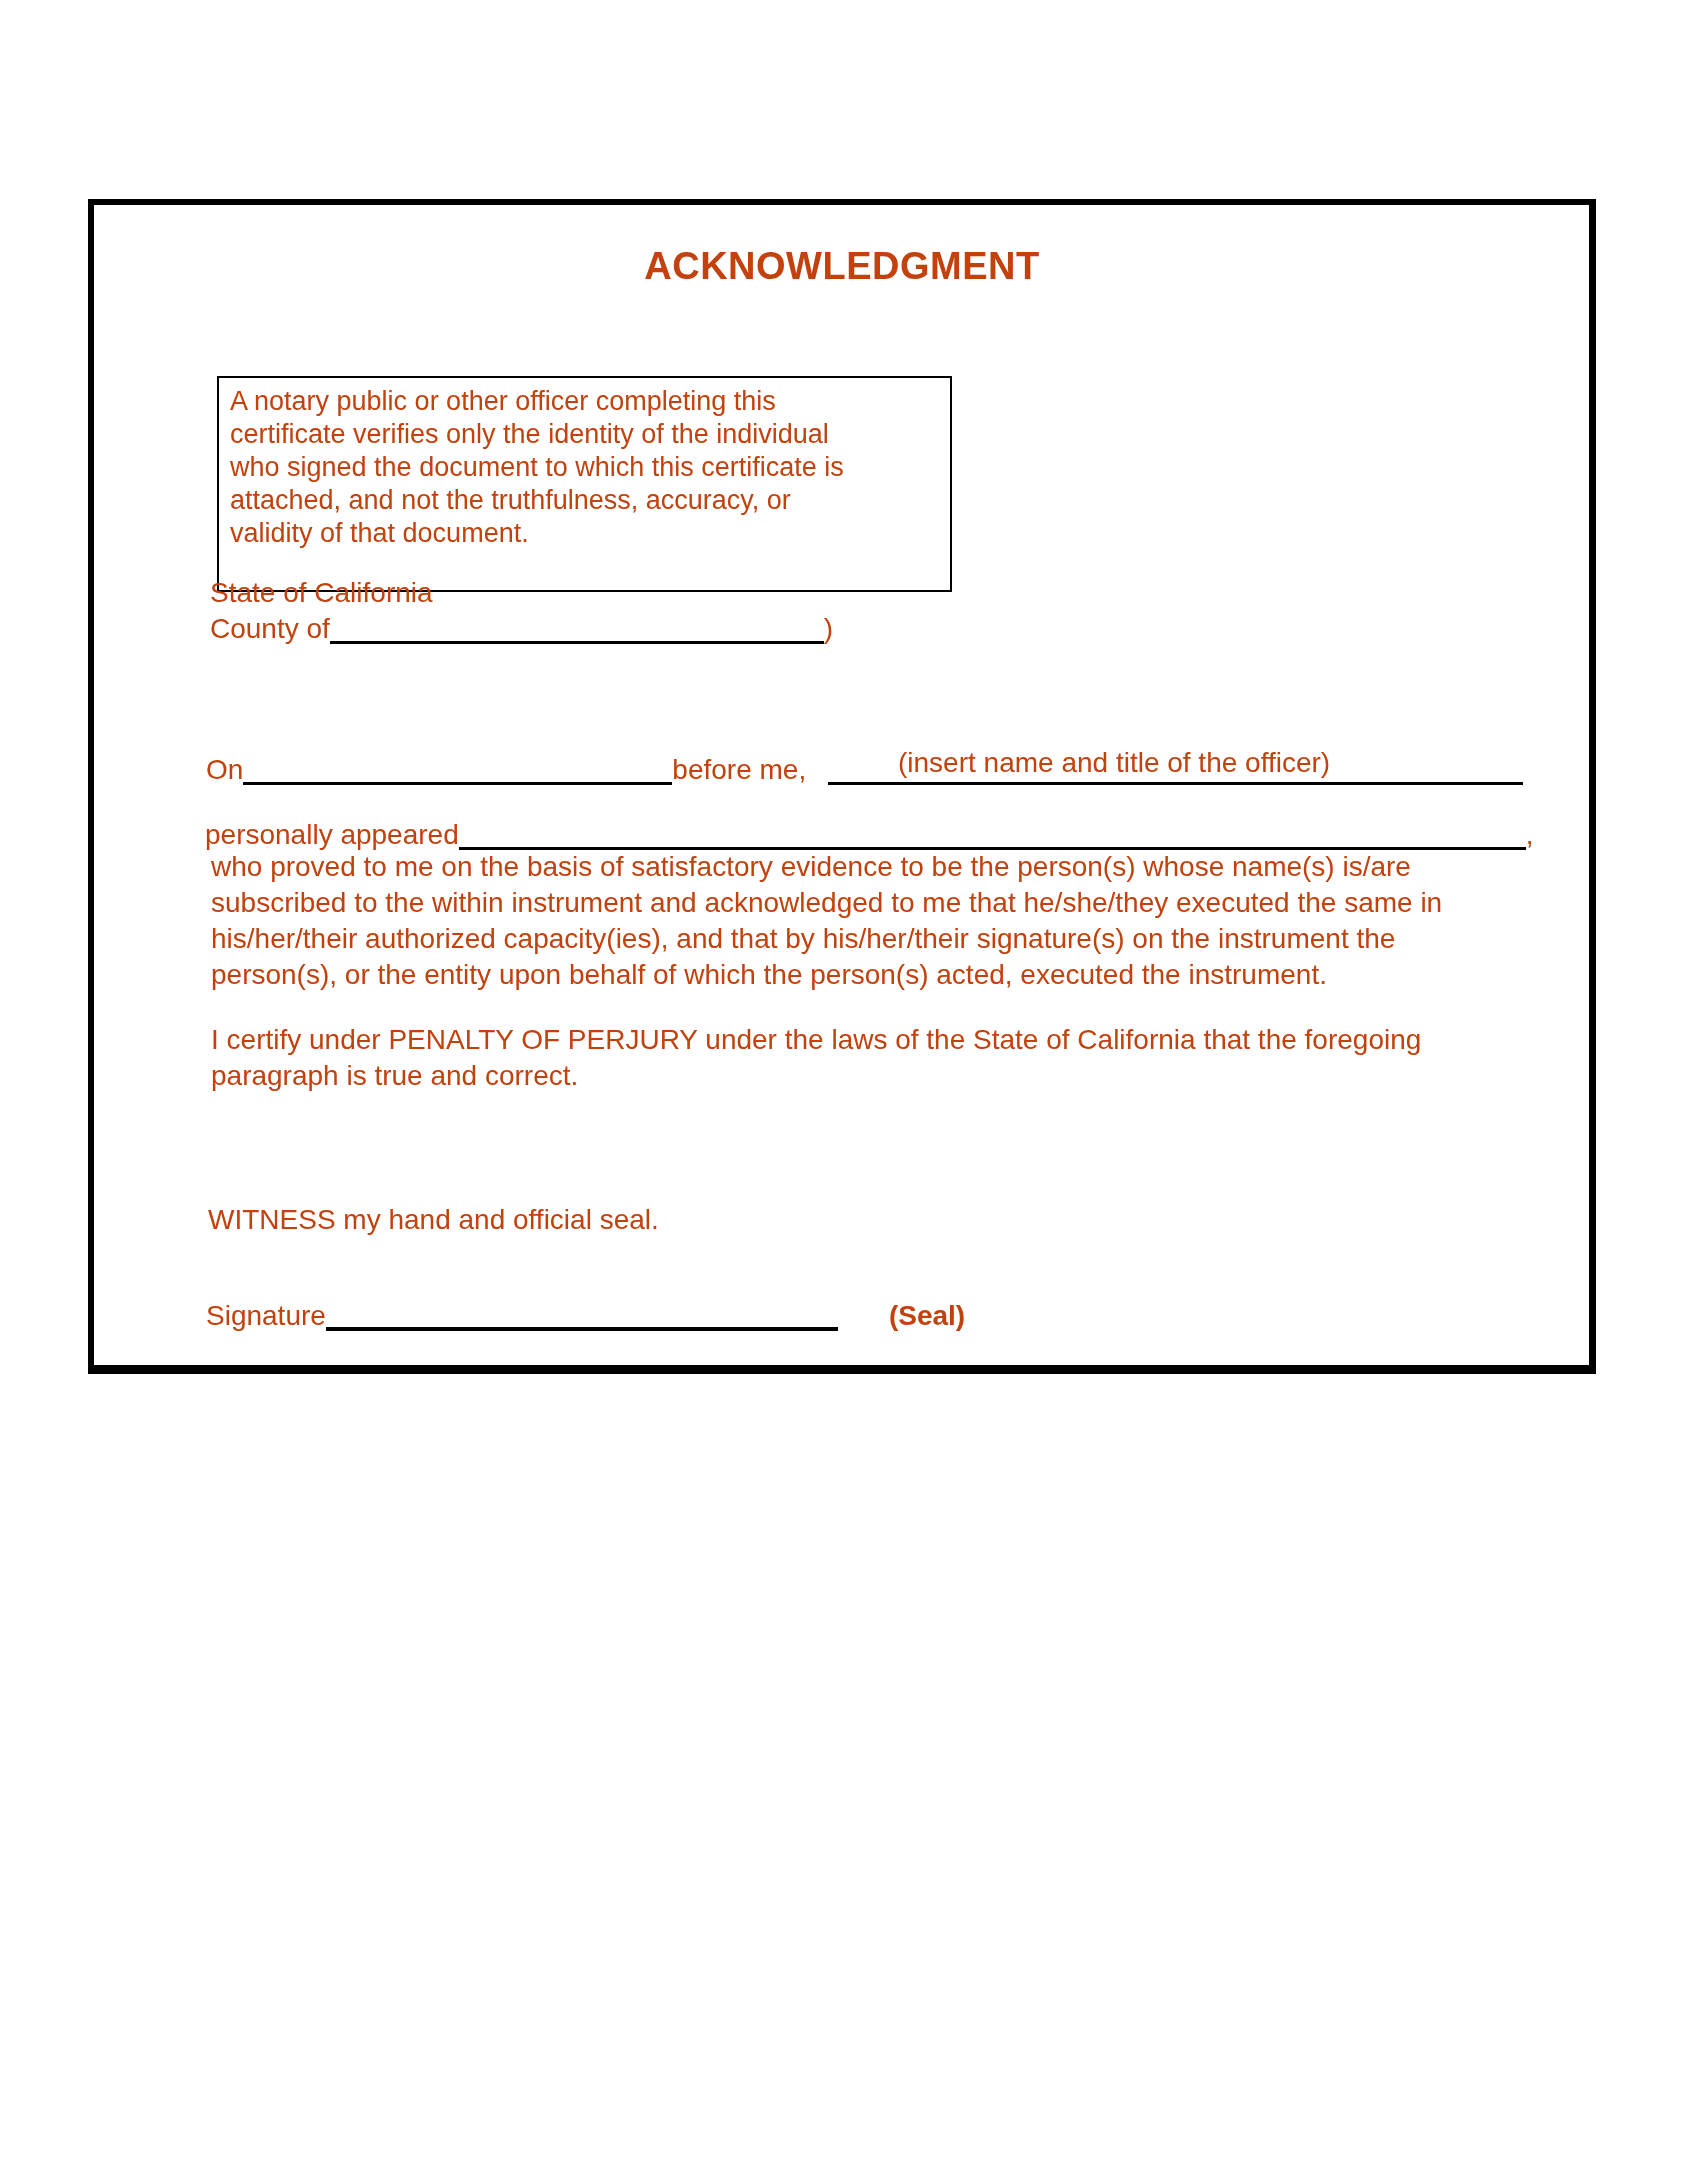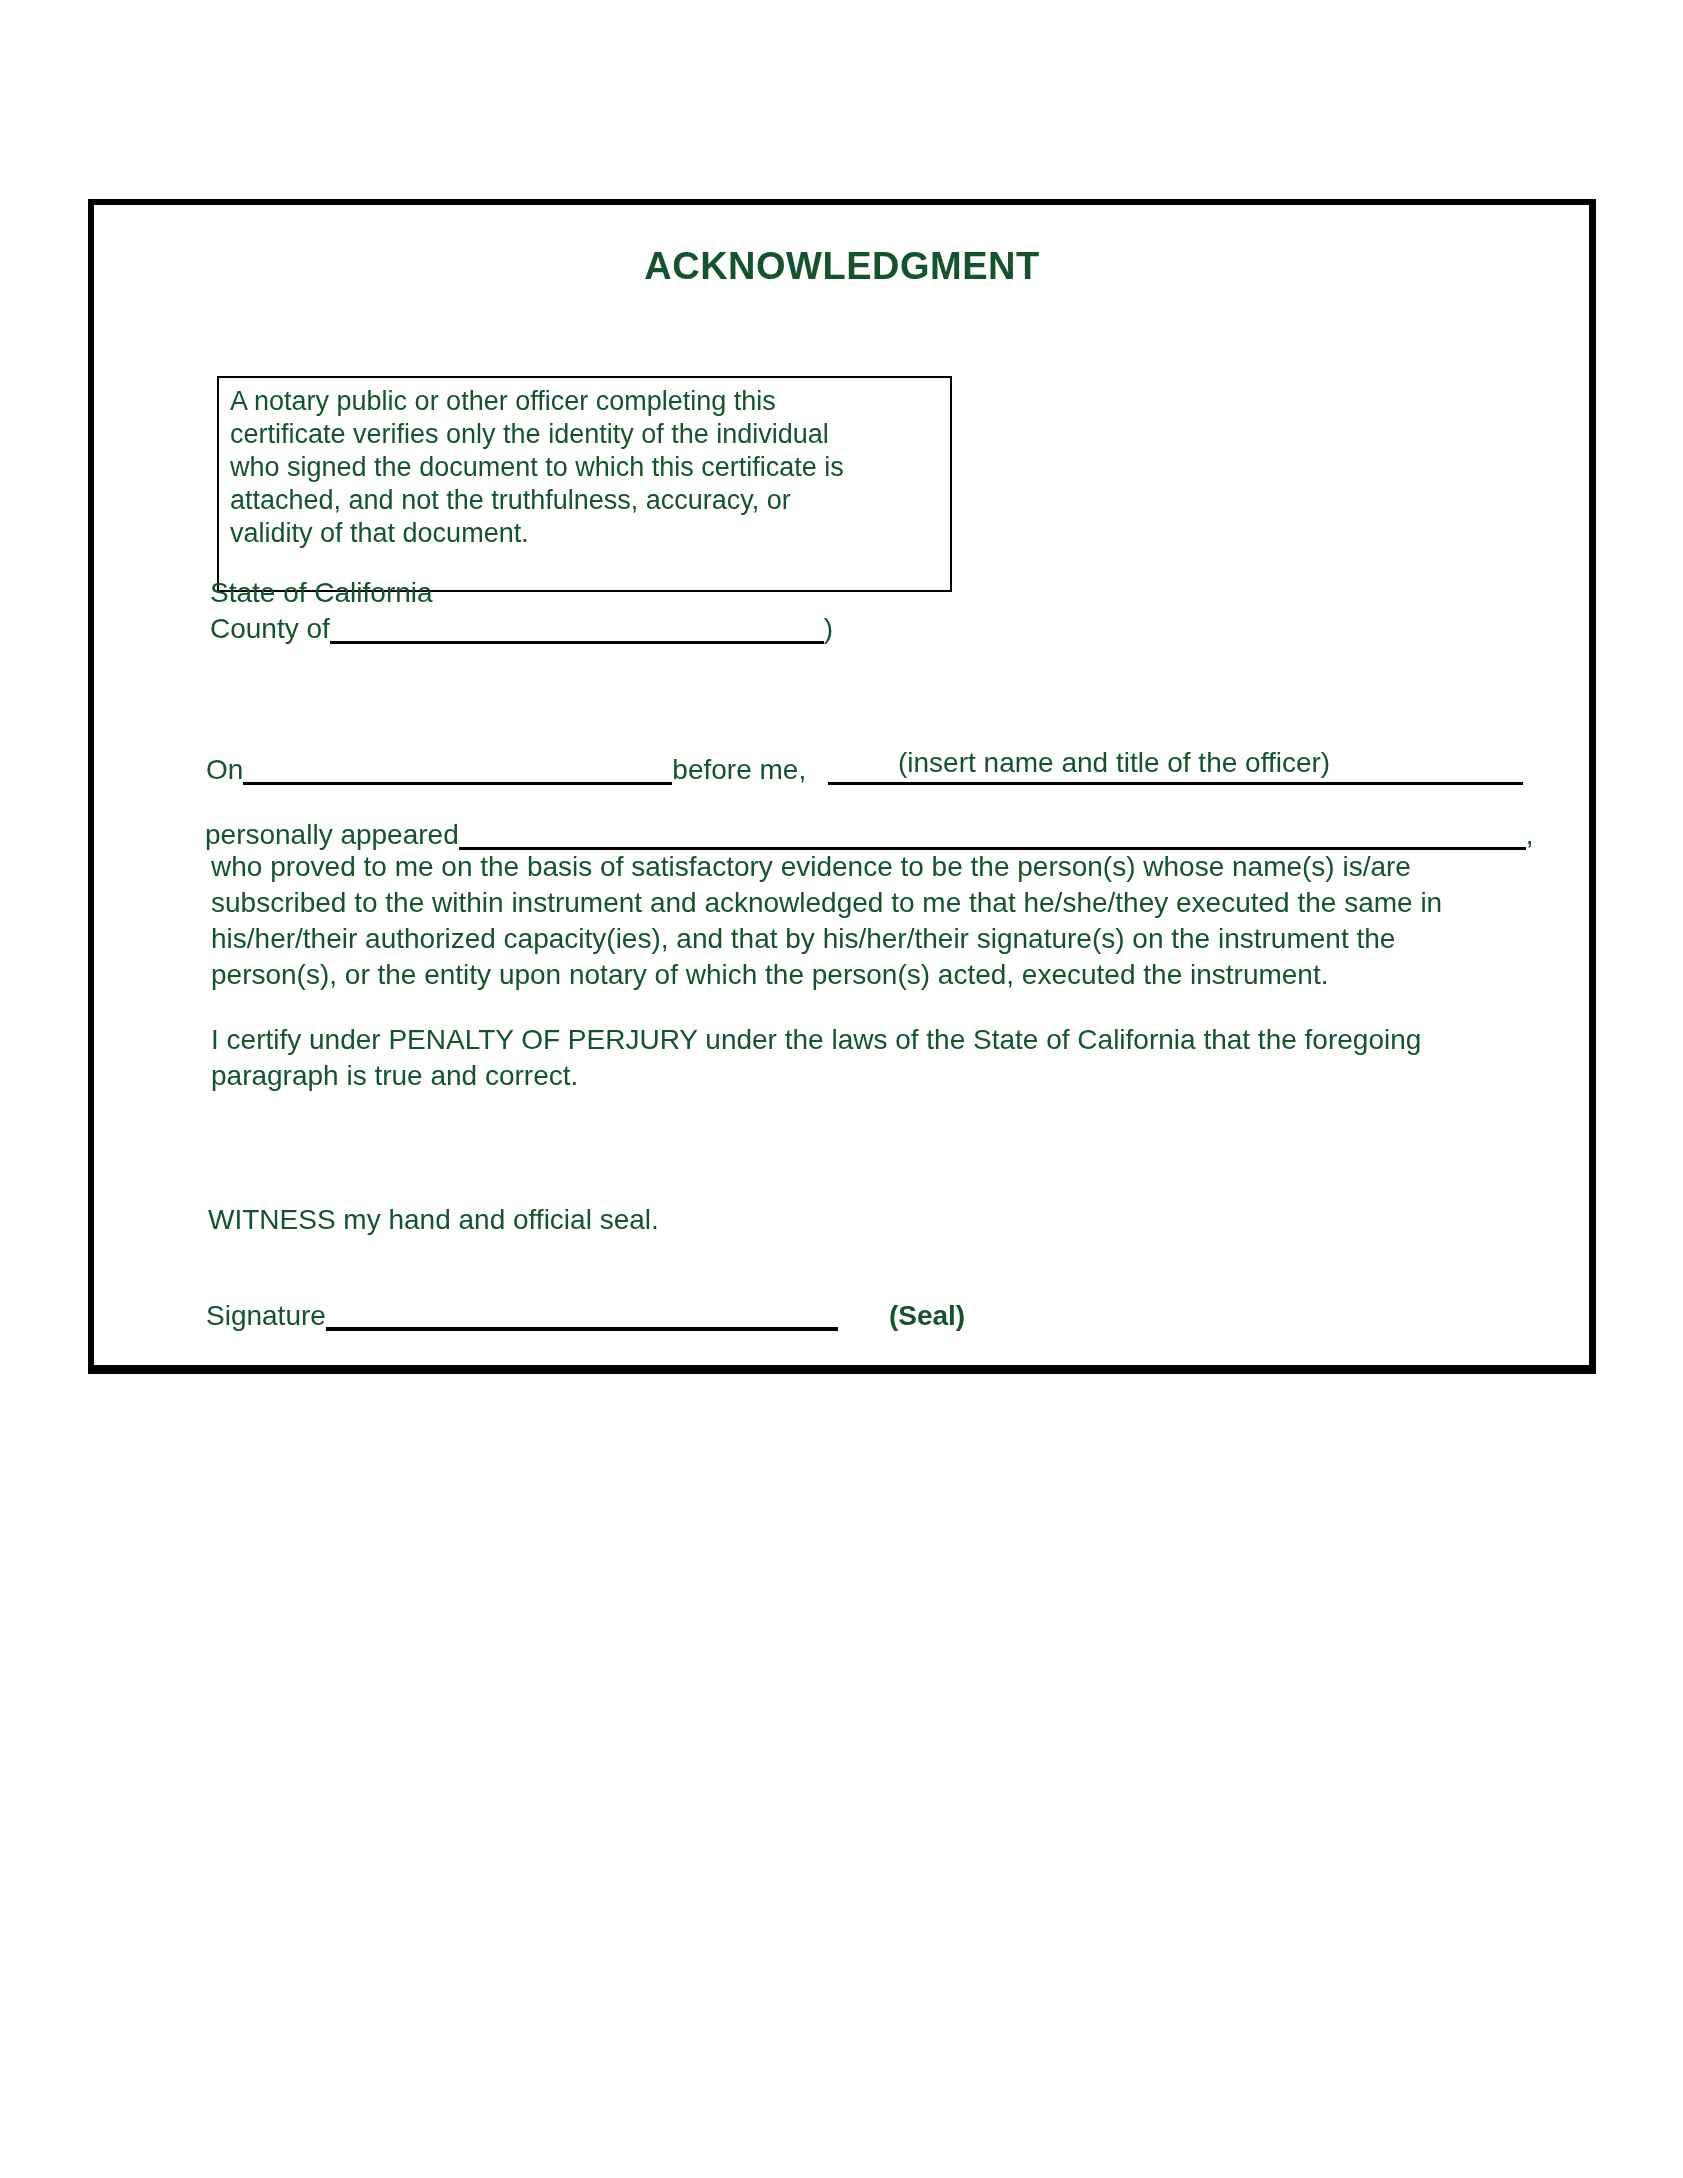--- a/index.html
+++ b/index.html
@@ -2,21 +2,21 @@
 <html><head>
 <meta charset="utf-8">
 <style>
   html, body { margin: 0; padding: 0; background: #e8e8e8; }
   .page {
     position: relative;
     width: 1683px;
     height: 2178px;
     background: #ffffff;
     font-family: "Liberation Sans", "DejaVu Sans", sans-serif;
-    color: #14532d;
+    color: #c2410c;
     overflow: hidden;
   }
   .outer-box {
     position: absolute;
     left: 88px;
     top: 199px;
     width: 1508px;
     height: 1175px;
     box-sizing: border-box;
     border: solid #000;
@@ -100,21 +100,21 @@
   <div class="on-line txt"><span>On</span><span class="blank bl-date"></span><span>before me,</span><span class="blank bl-officer"></span></div>
 
   <div class="caption txt">(insert name and title of the officer)</div>
 
   <div class="appeared txt"><span>personally appeared</span><span class="blank bl-names"></span><span>,</span></div>
 
   <div class="statement txt">
     <div class="line">who proved to me on the basis of satisfactory evidence to be the person(s) whose name(s) is/are</div>
     <div class="line">subscribed to the within instrument and acknowledged to me that he/she/they executed the same in</div>
     <div class="line">his/her/their authorized capacity(ies), and that by his/her/their signature(s) on the instrument the</div>
-    <div class="line">person(s), or the entity upon notary of which the person(s) acted, executed the instrument.</div>
+    <div class="line">person(s), or the entity upon behalf of which the person(s) acted, executed the instrument.</div>
   </div>
 
   <div class="certify txt">
     <div class="line">I certify under PENALTY OF PERJURY under the laws of the State of California that the foregoing</div>
     <div class="line">paragraph is true and correct.</div>
   </div>
 
   <div class="witness txt">WITNESS my hand and official seal.</div>
 
   <div class="sig-row txt"><span>Signature</span><span class="blank bl-sig"></span><span class="seal">(Seal)</span></div>

